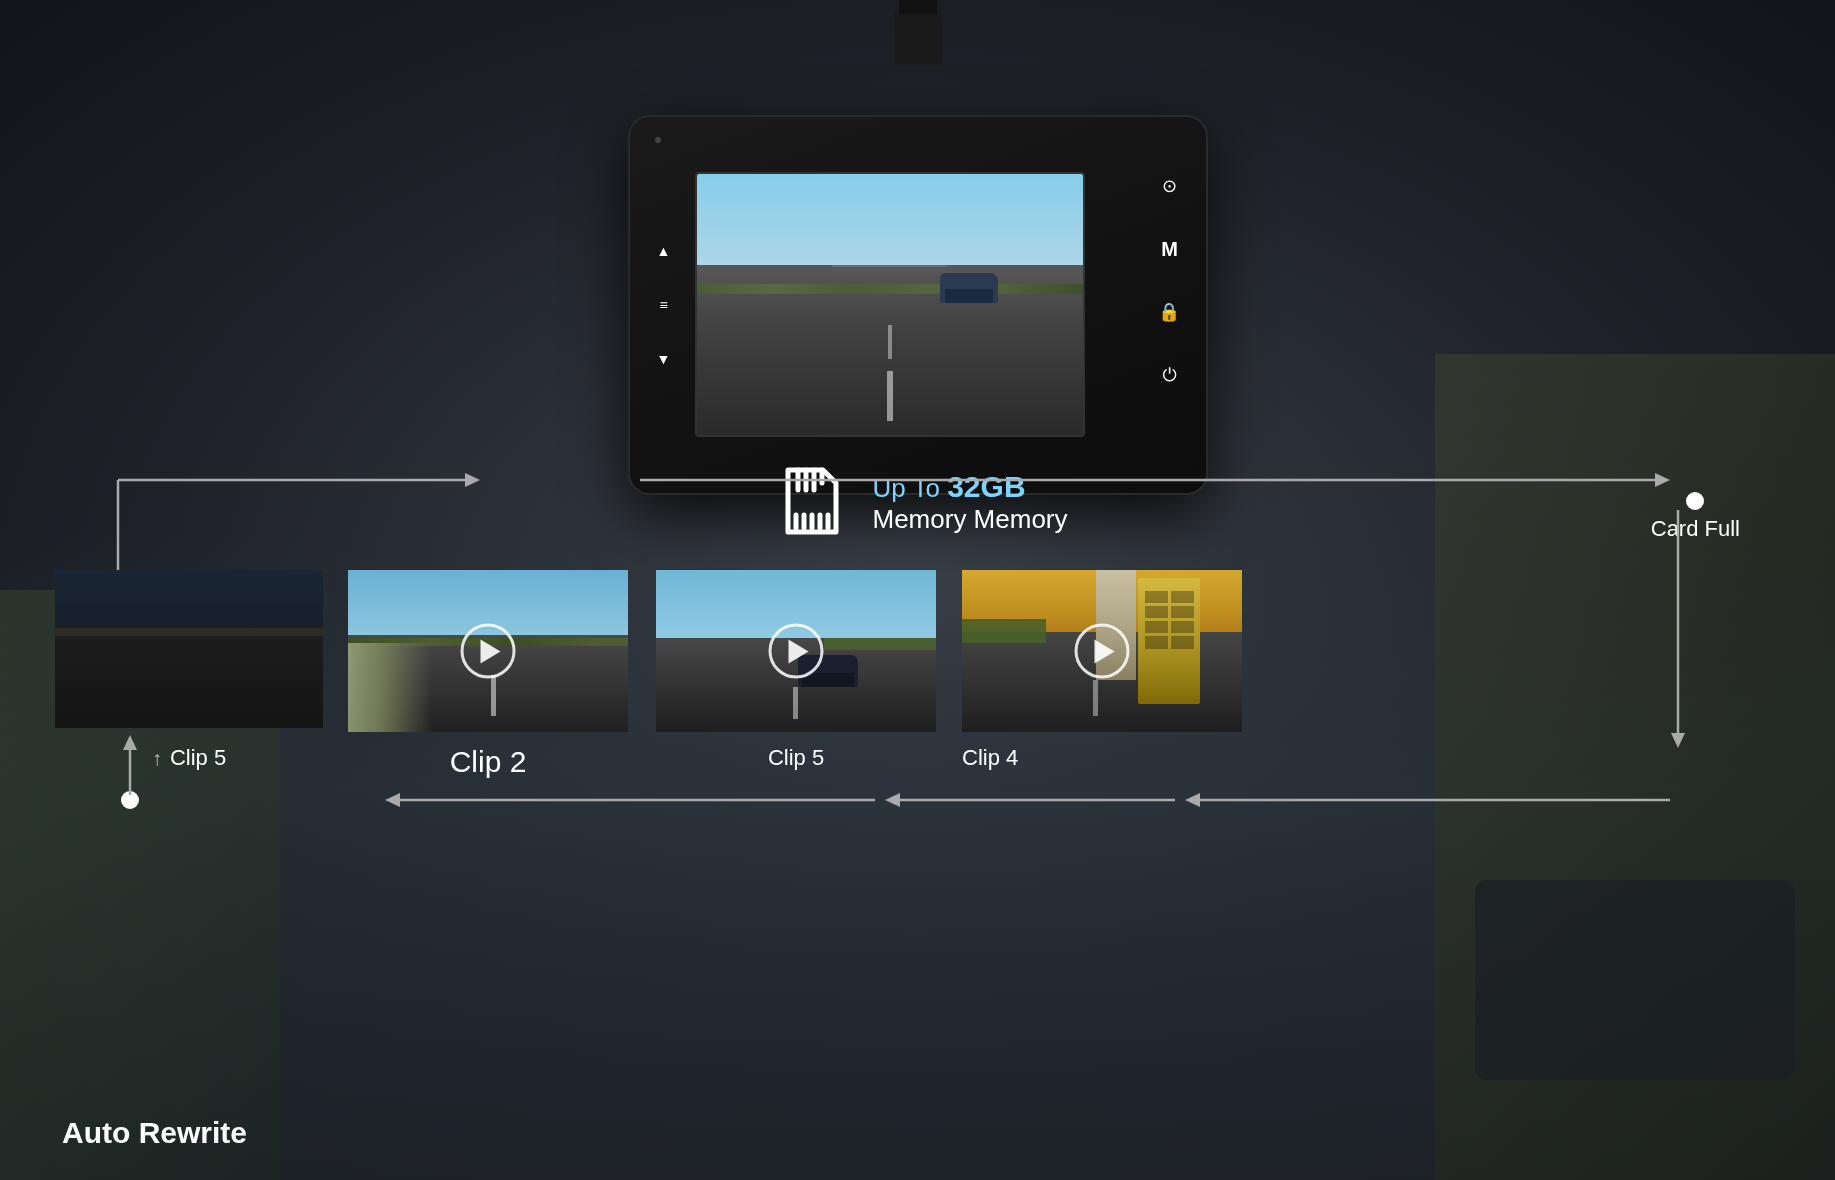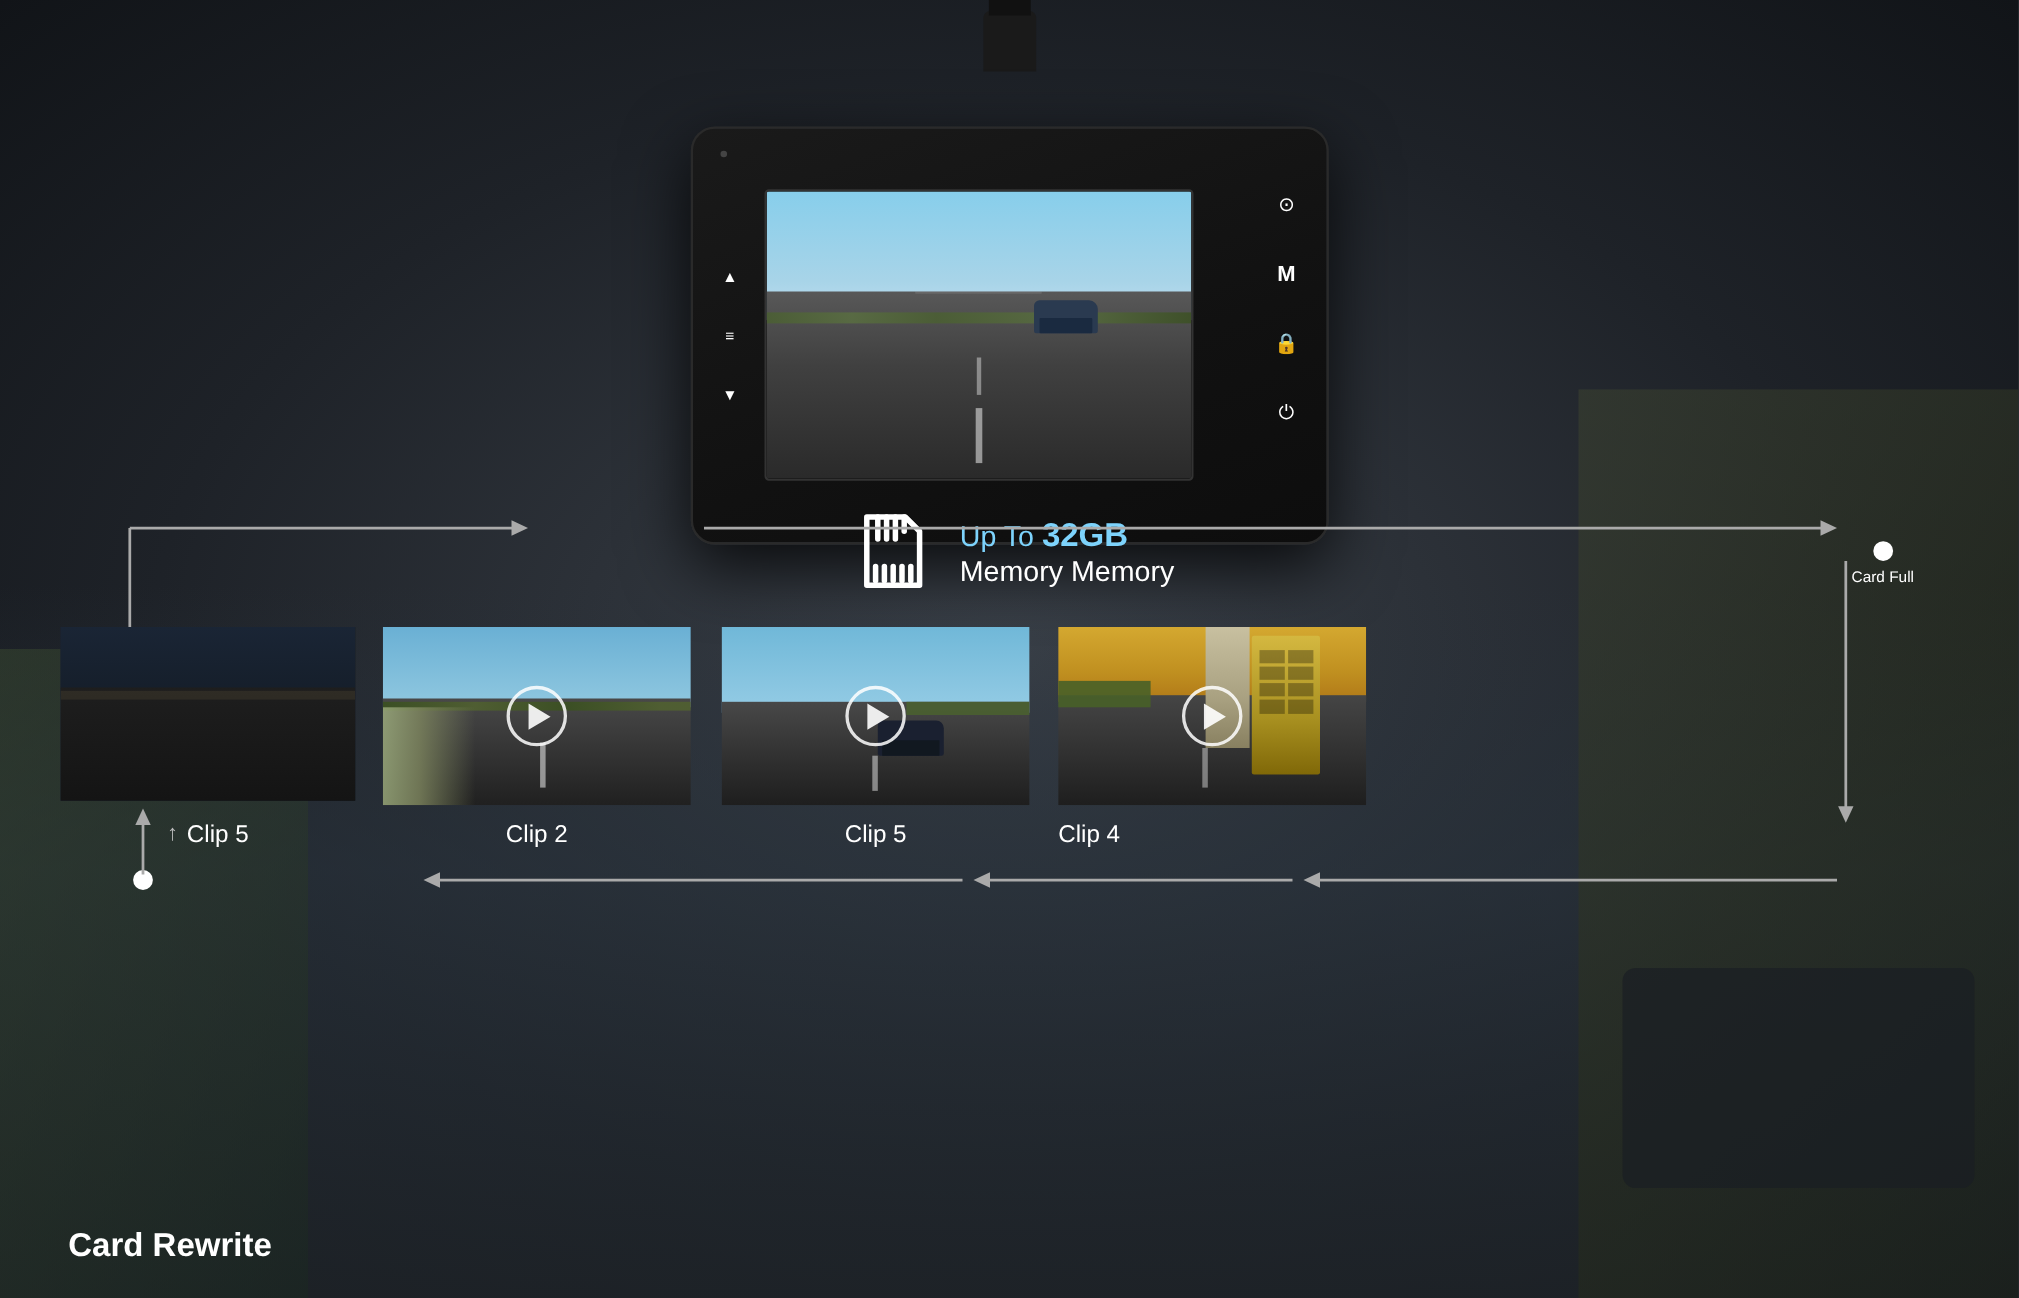--- a/index.html
+++ b/index.html
@@ -256,21 +256,21 @@
     .card-full-dot {
       width: 18px;
       height: 18px;
       border-radius: 50%;
       background: white;
       margin: 0 auto 6px auto;
     }
 
     .card-full-label {
       color: white;
-      font-size: 14px;
+      font-size: 22px;
     }
   </style>
 </head>
 <body>
 
 <div class="bg-overlay"></div>
 <div class="bg-road"></div>
 <div class="bg-left"></div>
 <div class="bg-right"></div>
 <div class="bg-car"></div>
@@ -481,26 +481,26 @@
 </div>
 
 <div style="position:absolute; top:745px; left:55px; display:flex; flex-direction:column; align-items:center; width:268px;">
   <div style="display:flex; align-items:center; gap:8px; justify-content:center;">
     <span style="color:#bbb; font-size:20px;">↑</span>
     <span style="color:white; font-size:22px;">Clip 5</span>
   </div>
 </div>
 
 <div style="position:absolute; top:745px; left:348px; width:280px; text-align:center;">
-  <span style="color:white; font-size:22px;">Clip 2</span>
+  <span style="color:white; font-size:30px;">Clip 2</span>
 </div>
 
 <div style="position:absolute; top:745px; left:656px; width:280px; text-align:center;">
   <span style="color:white; font-size:22px;">Clip 5</span>
 </div>
 
 <div style="position:absolute; top:745px; left:962px; width:280px; ">
   <span style="color:white; font-size:22px;">Clip 4</span>
 </div>
 
 <div style="position:absolute; bottom:30px; left:62px;">
-  <div class="auto-rewrite-label">Card Rewrite</div>
+  <div class="auto-rewrite-label">Auto Rewrite</div>
 </div>
 
 </body></html>

